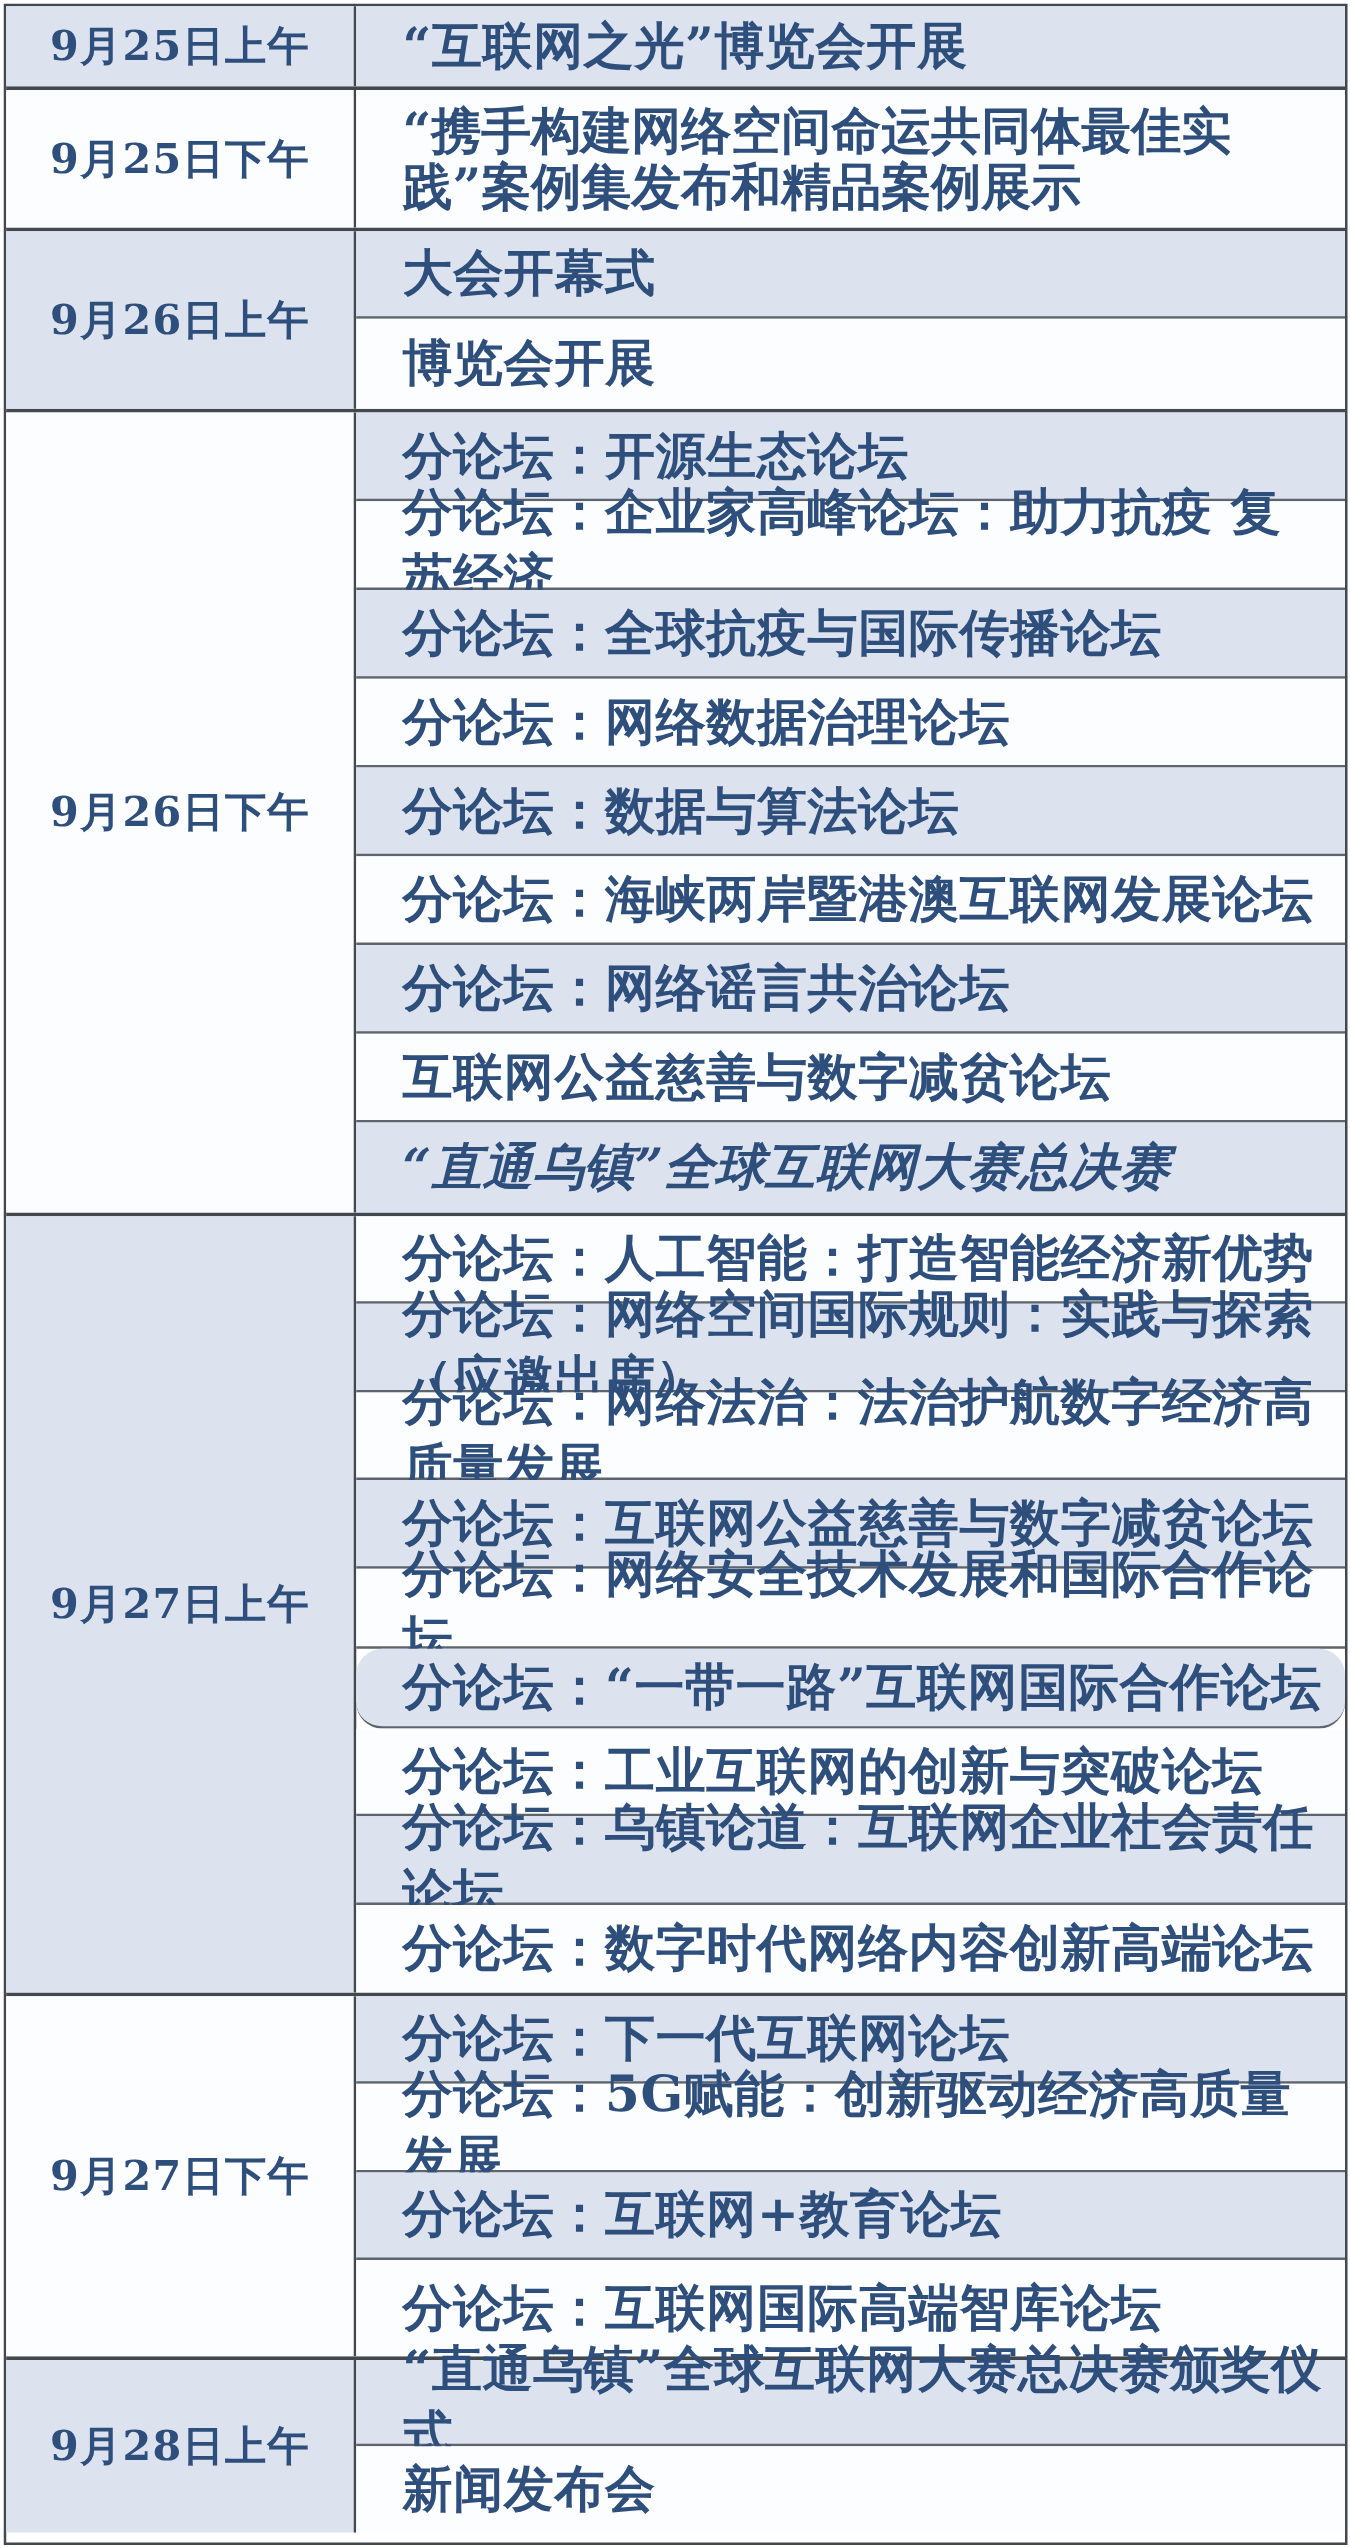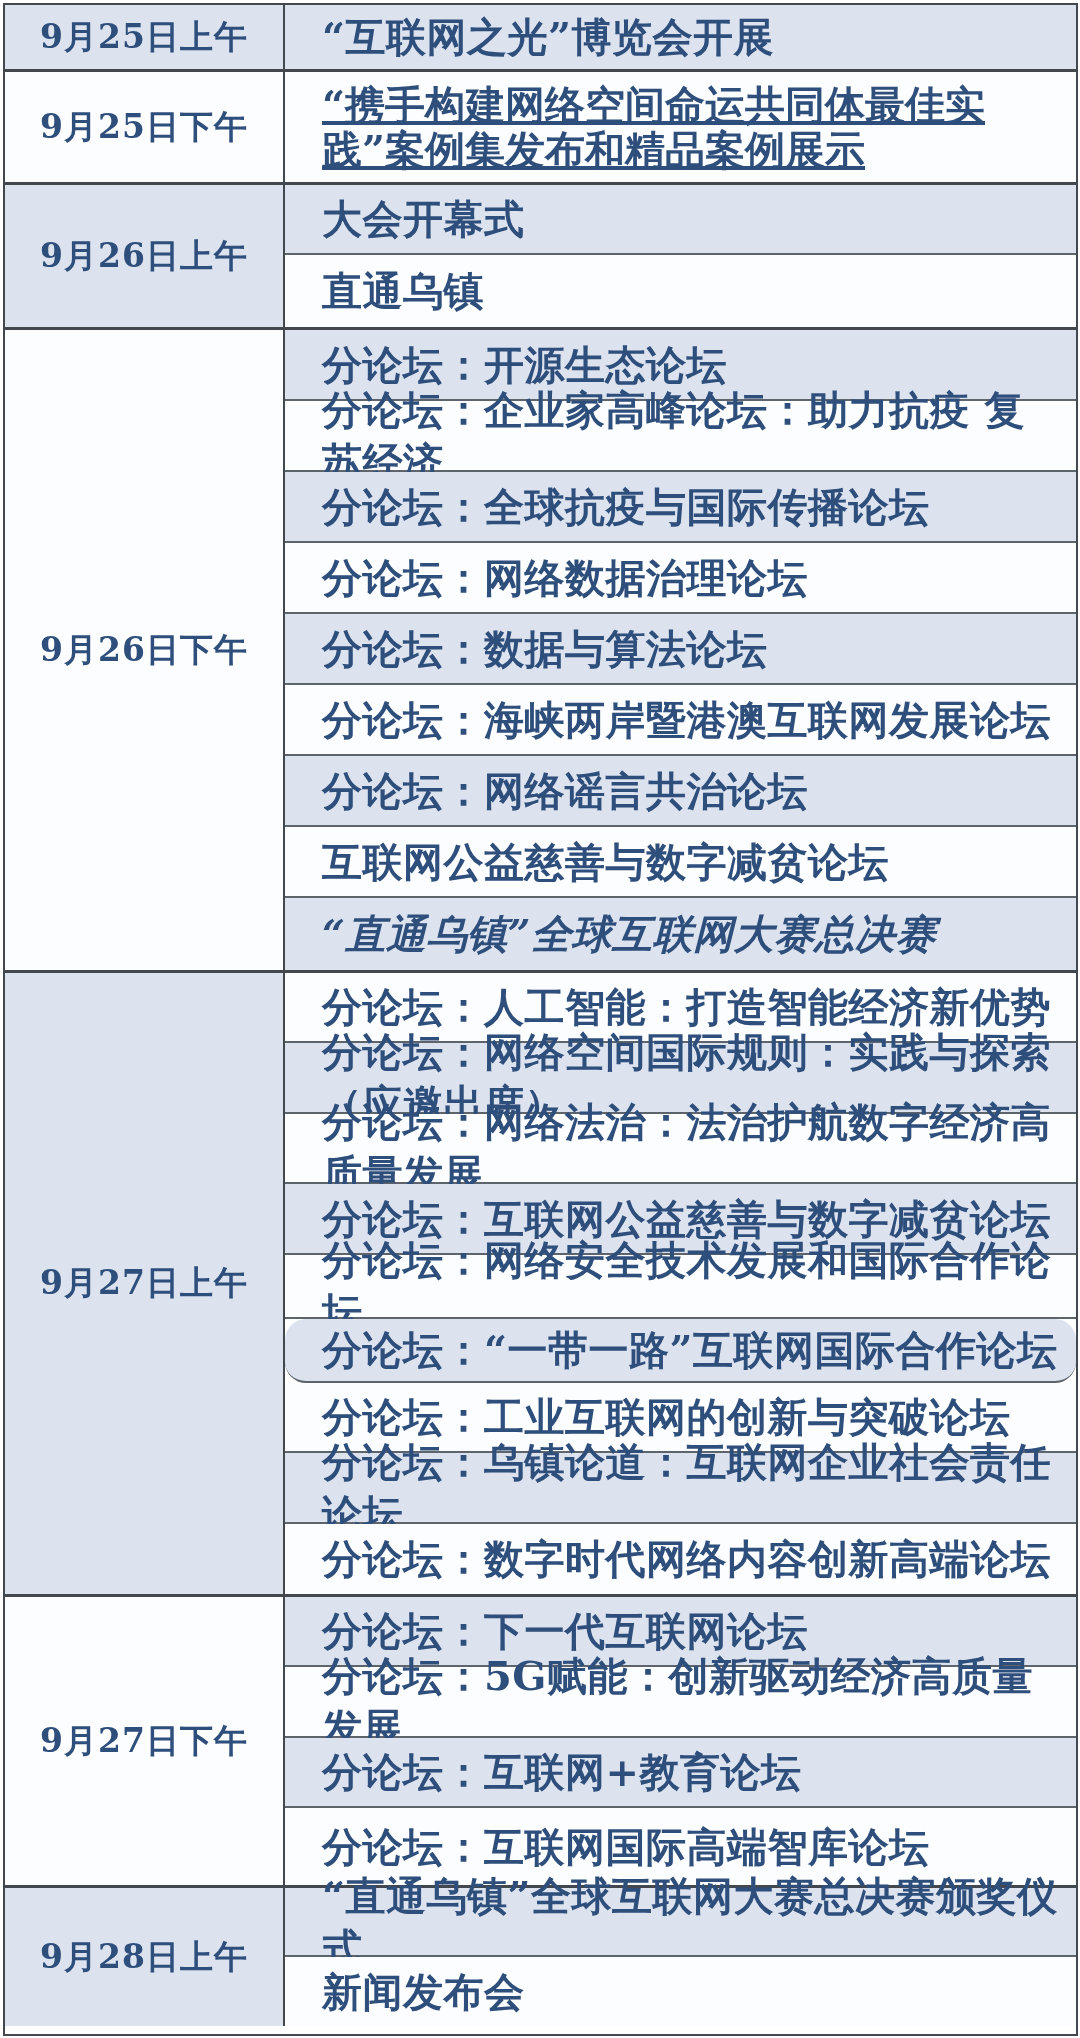--- a/index.html
+++ b/index.html
@@ -64,33 +64,33 @@
         <div class="date-cell blue">9月25日上午</div>
         <div class="events">
           <div class="event-row blue" style="height: 64px;">
             <div class="event-text">“互联网之光”博览会开展</div>
           </div>
         </div>
       </div>
       <div class="section">
         <div class="date-cell white">9月25日下午</div>
         <div class="events">
-          <div class="event-row white wrap" style="height: 110px; text-decoration: underline;">
+          <div class="event-row white wrap" style="height: 110px;">
             <div class="event-text">“携手构建网络空间命运共同体最佳实践”案例集发布和精品案例展示</div>
           </div>
         </div>
       </div>
       <div class="section">
         <div class="date-cell blue">9月26日上午</div>
         <div class="events">
           <div class="event-row blue" style="height: 70px;">
             <div class="event-text">大会开幕式</div>
           </div>
           <div class="event-row white" style="height: 72px;">
-            <div class="event-text">直通乌镇</div>
+            <div class="event-text">博览会开展</div>
           </div>
         </div>
       </div>
       <div class="section">
         <div class="date-cell white">9月26日下午</div>
         <div class="events">
           <div class="event-row blue" style="height: 71px;">
             <div class="event-text">分论坛：开源生态论坛</div>
           </div>
           <div class="event-row white" style="height: 71px;">

